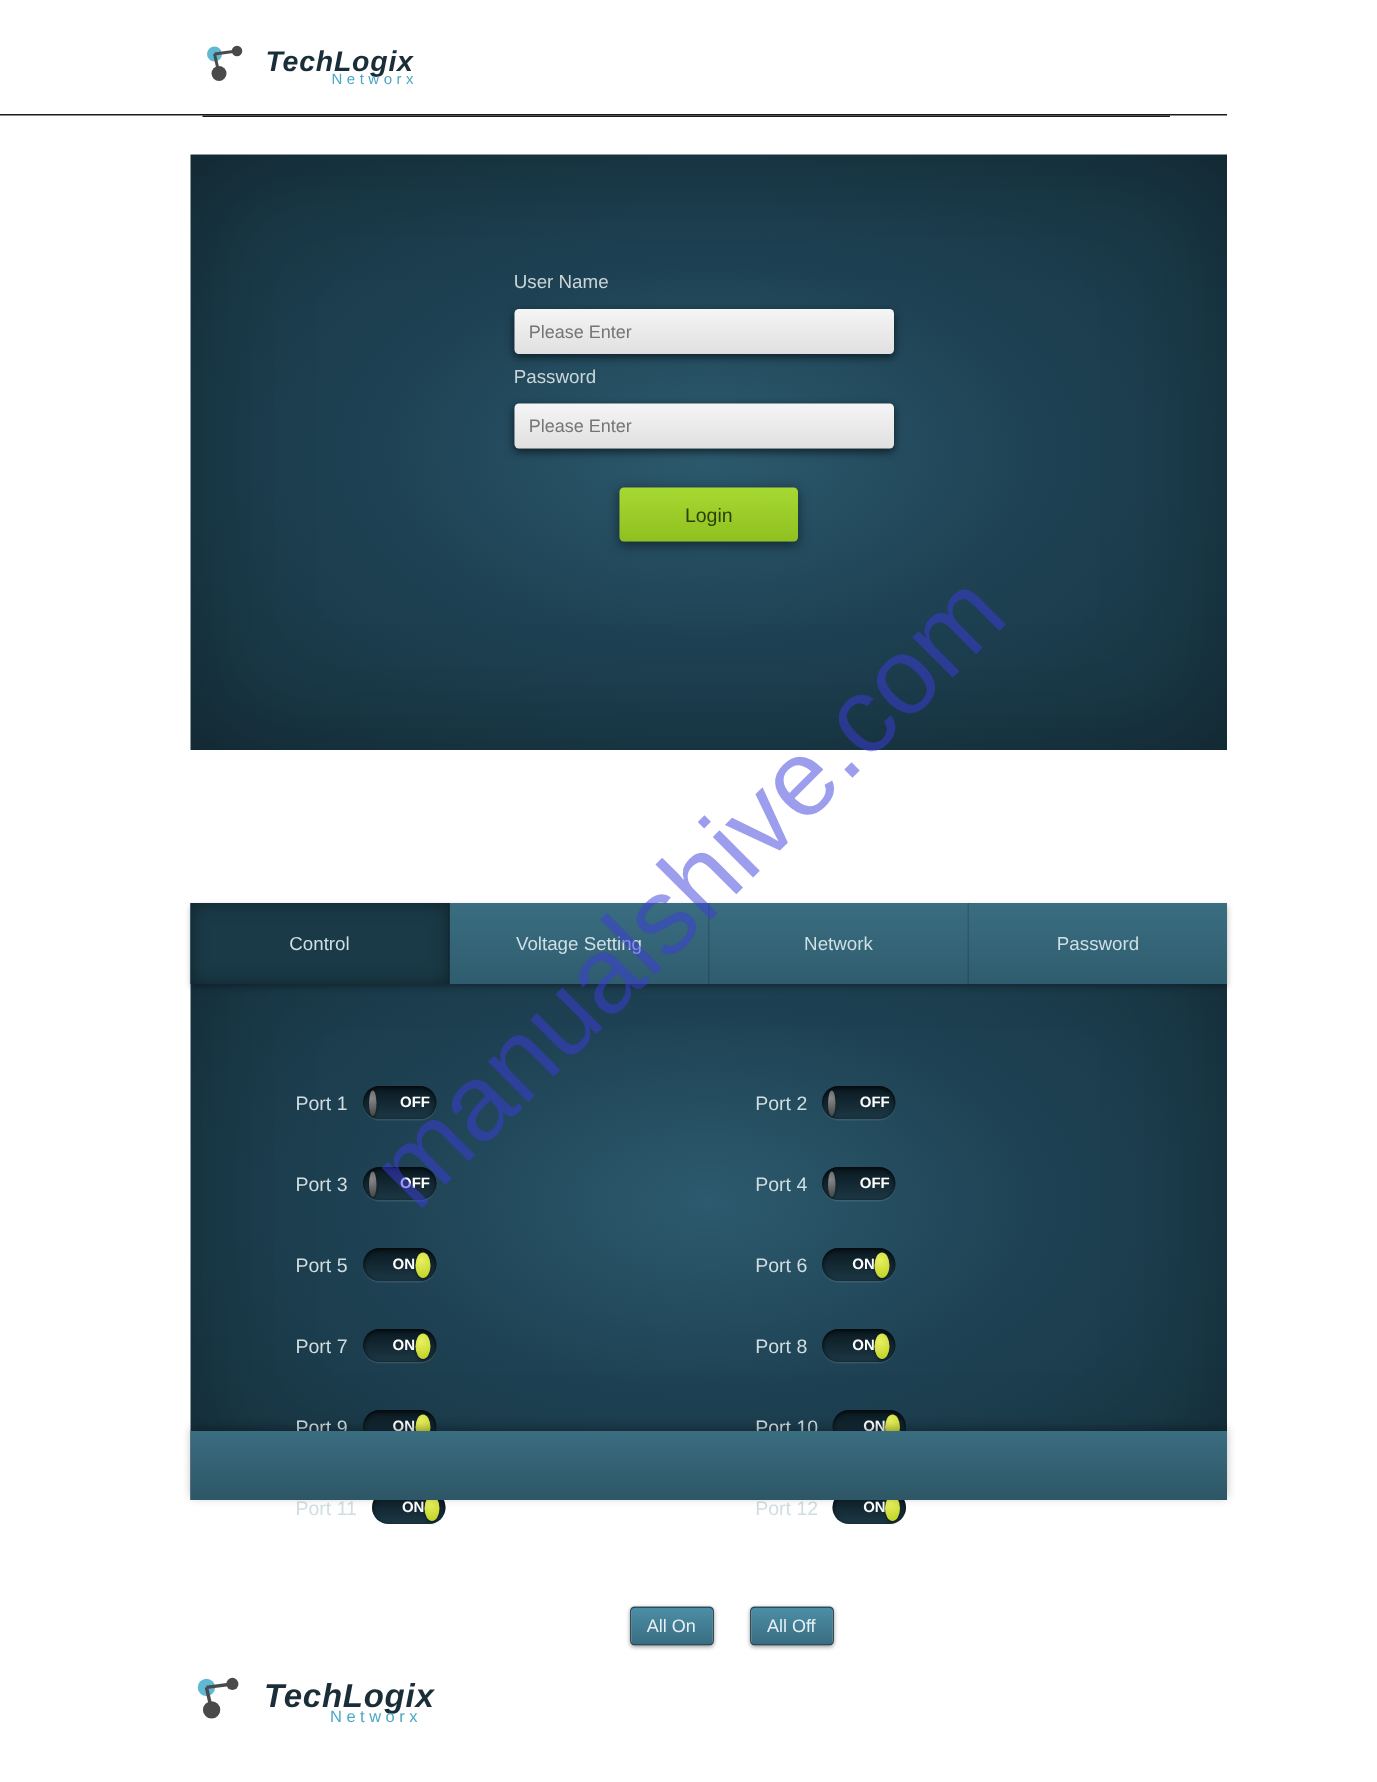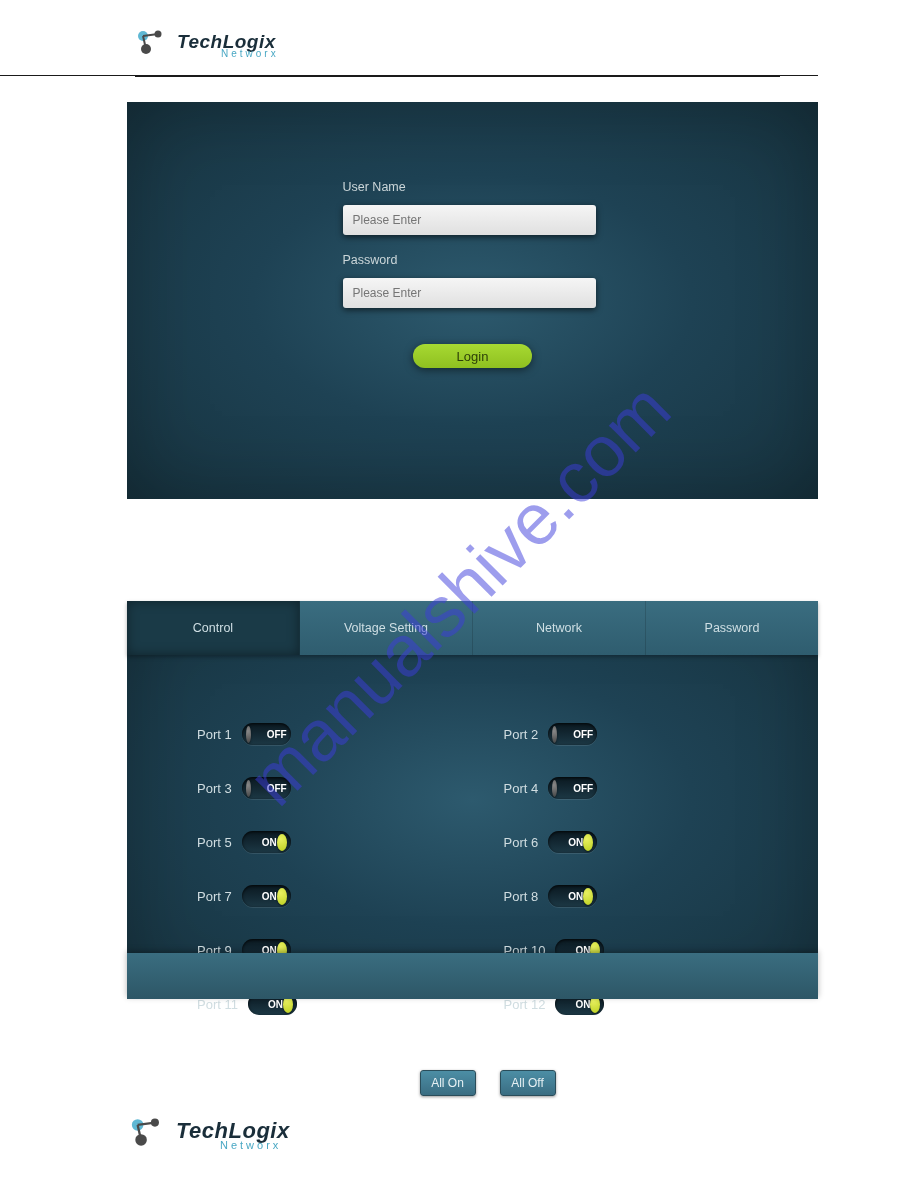--- a/index.html
+++ b/index.html
@@ -35,29 +35,29 @@
     transform: translateX(-50%);
     width: 260px;
   }
   .form-label { color: #cbd6d9; font-size: 12.5px; margin-bottom: 11px; }
   .form-input {
     width: 253px; height: 30px;
     background: linear-gradient(#f5f5f5, #e0e0e0);
     border: none; border-radius: 3px;
     padding: 0 10px; font-size: 12px; color: #888;
     box-shadow: 0 2px 6px rgba(0,0,0,0.6);
-    margin-bottom: 18px;
+    margin-bottom: 8px;
     outline: none;
   }
   .login-btn {
     display: block;
     margin: 18px auto 16px;
-    width: 119px; height: 24px;
+    width: 119px; height: 36px;
     background: linear-gradient(#a7d932, #8fc020);
-    border: none; border-radius: 15px;
+    border: none; border-radius: 3px;
     color: #2d4008; font-size: 13px;
     box-shadow: 0 2px 8px rgba(0,0,0,0.5);
     cursor: pointer;
   }
 
   
   .control-panel { height: 398px; margin-top: 102px; }
   .tabs {
     display: flex;
     height: 54px;

